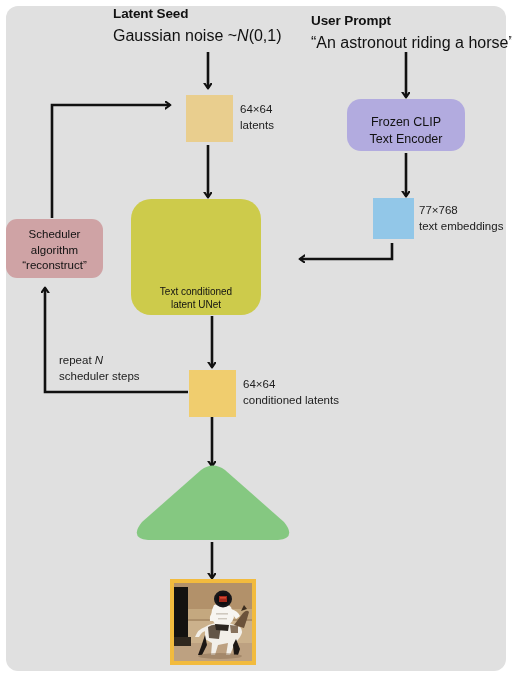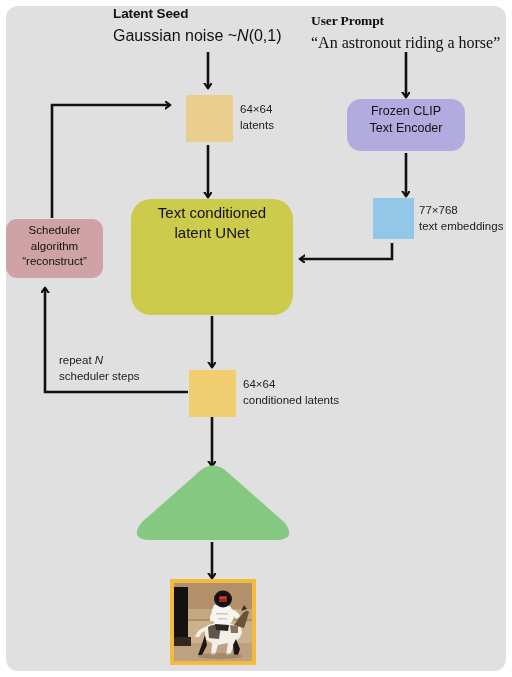--- a/index.html
+++ b/index.html
@@ -63,21 +63,21 @@
   .swatch {
     position: absolute;
     box-sizing: border-box;
   }
 
   .rbox {
     position: absolute;
     box-sizing: border-box;
     border-radius: 14px;
     display: flex;
-    align-items: flex-start;
+    align-items: flex-end;
     justify-content: center;
     text-align: center;
     color: #111111;
     font-size: 12.5px;
     line-height: 1.32;
     padding: 4px;
   }
 
   .caption {
     position: absolute;
@@ -150,21 +150,21 @@
 
       <line x1="212" y1="542" x2="212" y2="578" marker-end="url(#ah)"></line>
     </g>
   </svg>
 
   <div class="hdr" style="left:113px; top:6px; width:190px;">
     <span class="title">Latent Seed</span>
     <span class="sub"><span>Gaussian noise ~</span><span class="ital">N</span><span>(0,1)</span></span>
   </div>
 
-  <div class="hdr" style="left:311px; top:13px; width:196px;font-family:Liberation Serif, serif;">
+  <div class="hdr" style="left:311px; top:13px; width:196px;">
     <span class="title">User Prompt</span>
     <span class="sub">“An astronout riding a horse”</span>
   </div>
 
   <div class="swatch" style="left:186px; top:95px; width:47px; height:47px; background:#e9ce8e;"></div>
   <div class="caption" style="left:240px; top:102px;">
     <span>64×64</span><br>
     <span>latents</span>
   </div>
 
@@ -174,22 +174,22 @@
       <span>Text Encoder</span>
     </div>
   </div>
 
   <div class="swatch" style="left:373px; top:198px; width:41px; height:41px; background:#92c7e8;"></div>
   <div class="caption" style="left:419px; top:203px;">
     <span>77×768</span><br>
     <span>text embeddings</span>
   </div>
 
-  <div class="rbox" style="left:131px; top:199px; width:162px; height:116px; background:#cdcb4b;
-              border-radius:20px; font-size:15px;">
+  <div class="rbox" style="left:131px; top:199px; width:130px; height:116px; background:#cdcb4b;
+              border-radius:20px; font-size:10px;">
     <div>
       <span>Text conditioned</span><br>
       <span>latent UNet</span>
     </div>
   </div>
 
   <div class="rbox" style="left:6px; top:219px; width:97px; height:59px; background:#cfa3a5;
               border-radius:11px; font-size:11.5px; line-height:1.35;">
     <div>
       <span>Scheduler</span><br>

